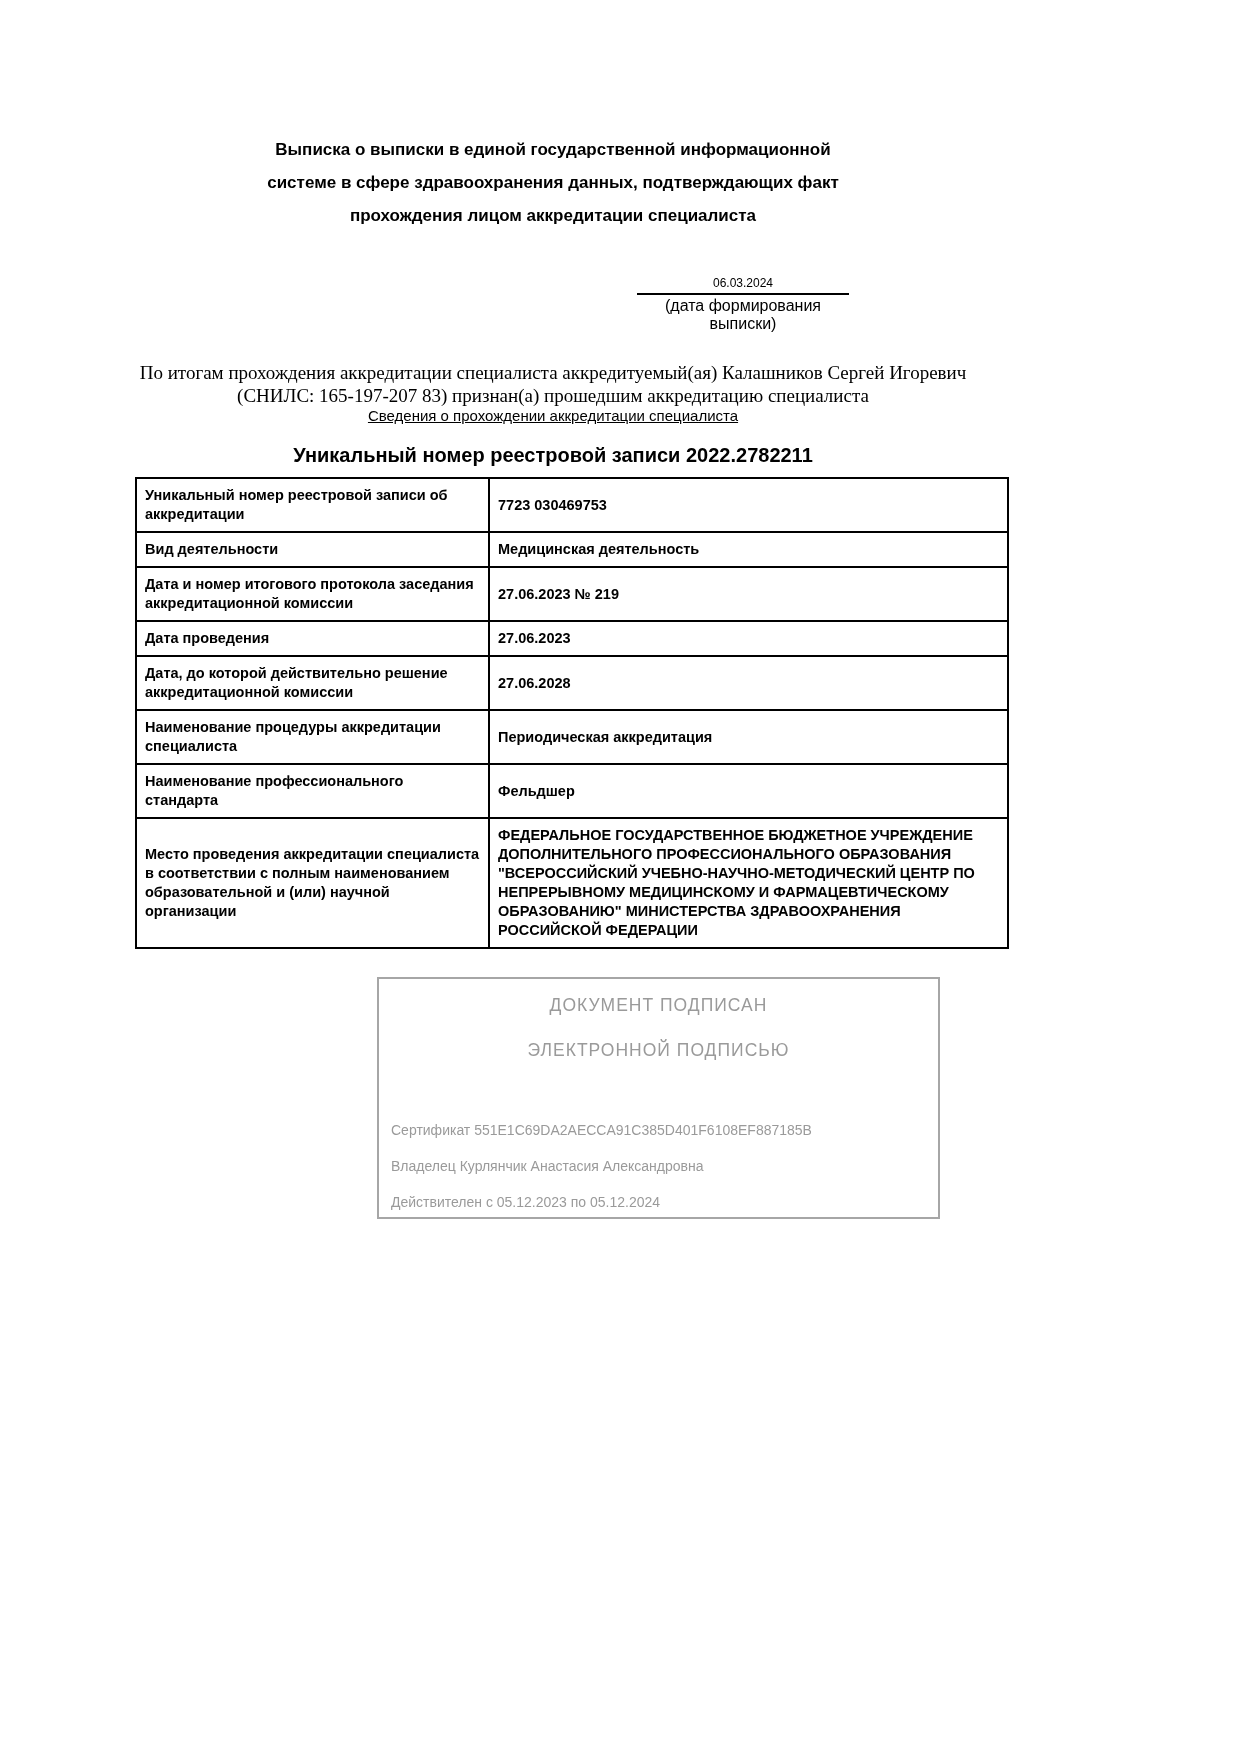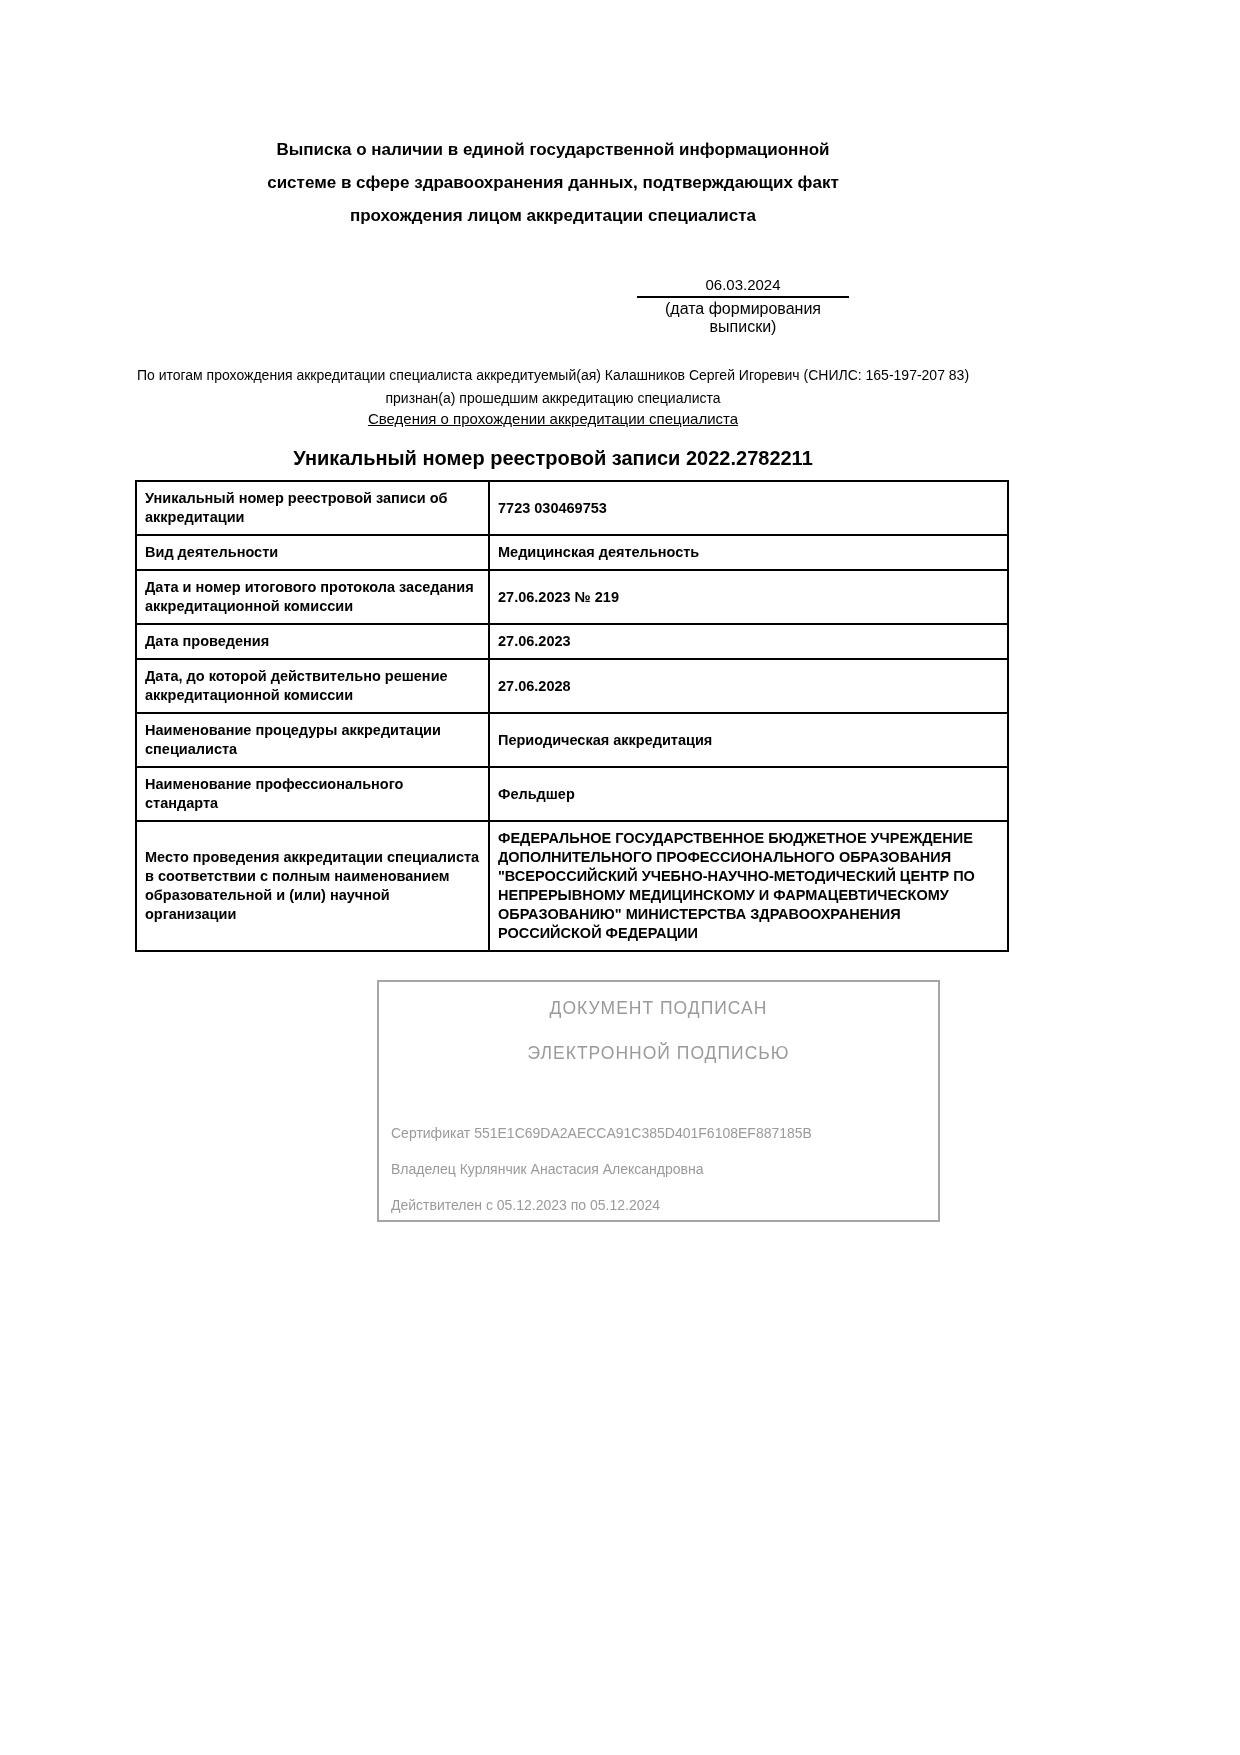--- a/index.html
+++ b/index.html
@@ -29,34 +29,35 @@
   }
   
   .date-block {
     margin-top: 44px;
     margin-left: auto;
     margin-right: 122px;
     width: 212px;
     text-align: center;
   }
   .date-value {
-    font-size: 15px;
+    font-size: 12px;
     padding-bottom: 3px;
     border-bottom: 2px solid #000;
   }
   .date-caption {
     font-size: 16px;
     padding-top: 2px;
   }
   
   .intro {
     margin: 28px 0 0 0;
     text-align: center;
-    font-size: 14px;
+    font-size: 19px;
     line-height: 23px;
+    font-family: Liberation Serif, serif;
   }
   
   .section-heading {
     text-align: center;
     font-size: 15px;
     text-decoration: underline;
   }
   .record-line {
     margin-top: 20px;
     text-align: center;
@@ -105,21 +106,21 @@
     line-height: 16px;
     margin-bottom: 20px;
   }
 </style>
 </head>
 <body>
 
 <div class="content">
 
   <div class="doc-title">
-    <div>Выписка о наличии в единой государственной информационной</div>
+    <div>Выписка о выписки в единой государственной информационной</div>
     <div>системе в сфере здравоохранения данных, подтверждающих факт</div>
     <div>прохождения лицом аккредитации специалиста</div>
   </div>
 
   <div class="date-block">
     <div class="date-value">06.03.2024</div>
     <div class="date-caption">(дата формирования выписки)</div>
   </div>
 
   <p class="intro">По итогам прохождения аккредитации специалиста аккредитуемый(ая) Калашников Сергей Игоревич (СНИЛС: 165-197-207 83) признан(а) прошедшим аккредитацию специалиста</p>

